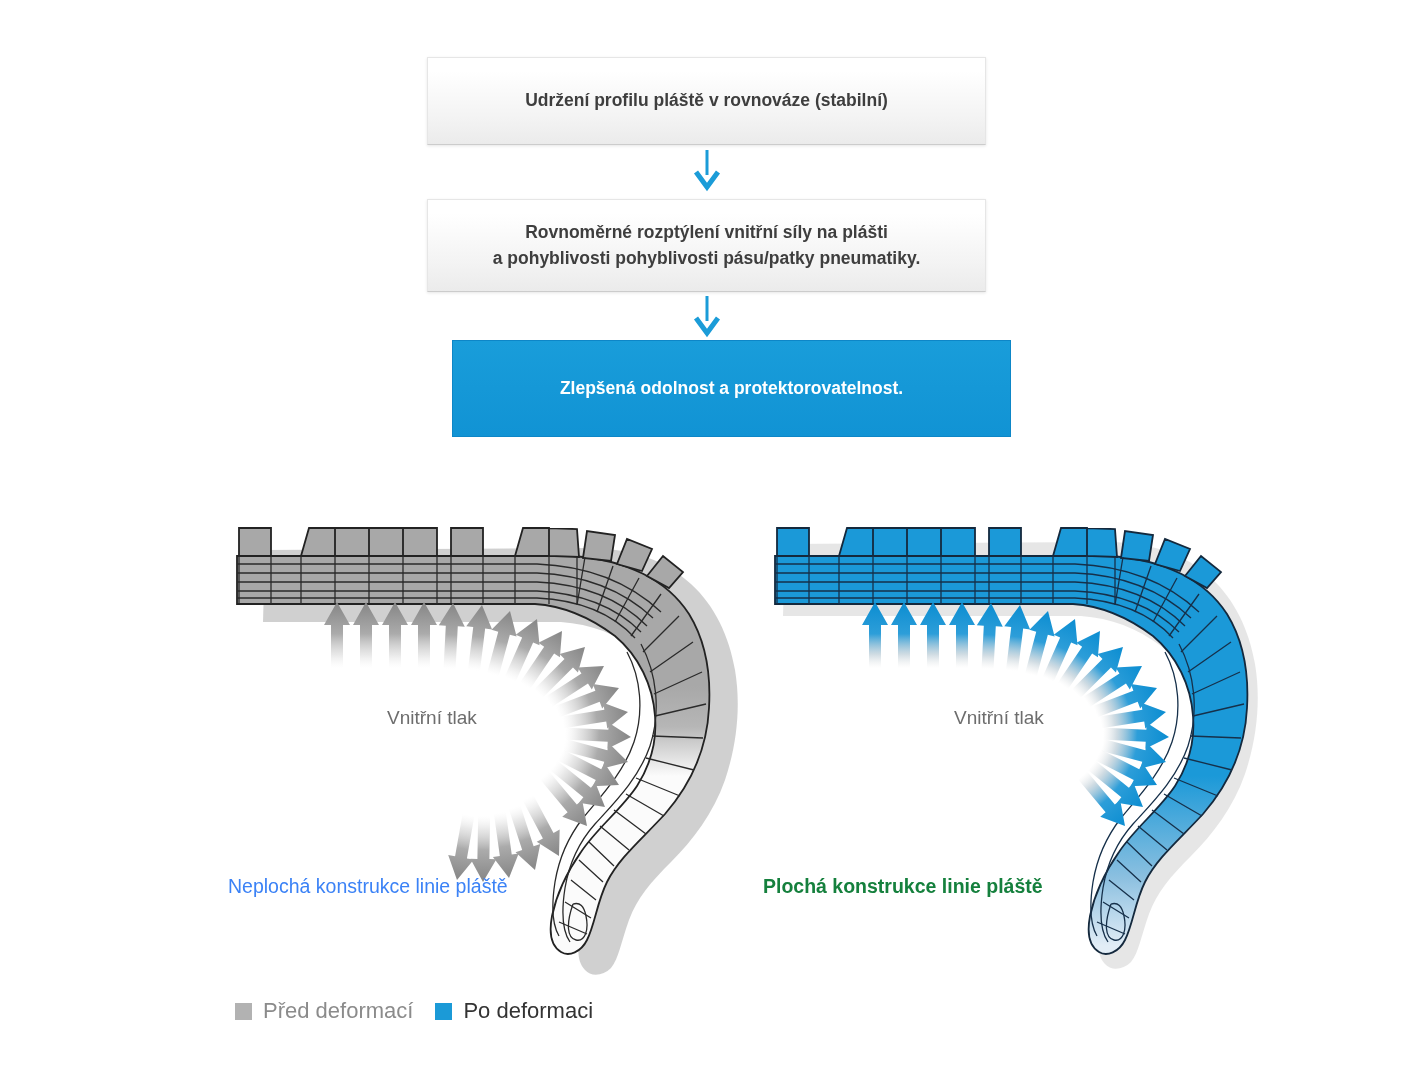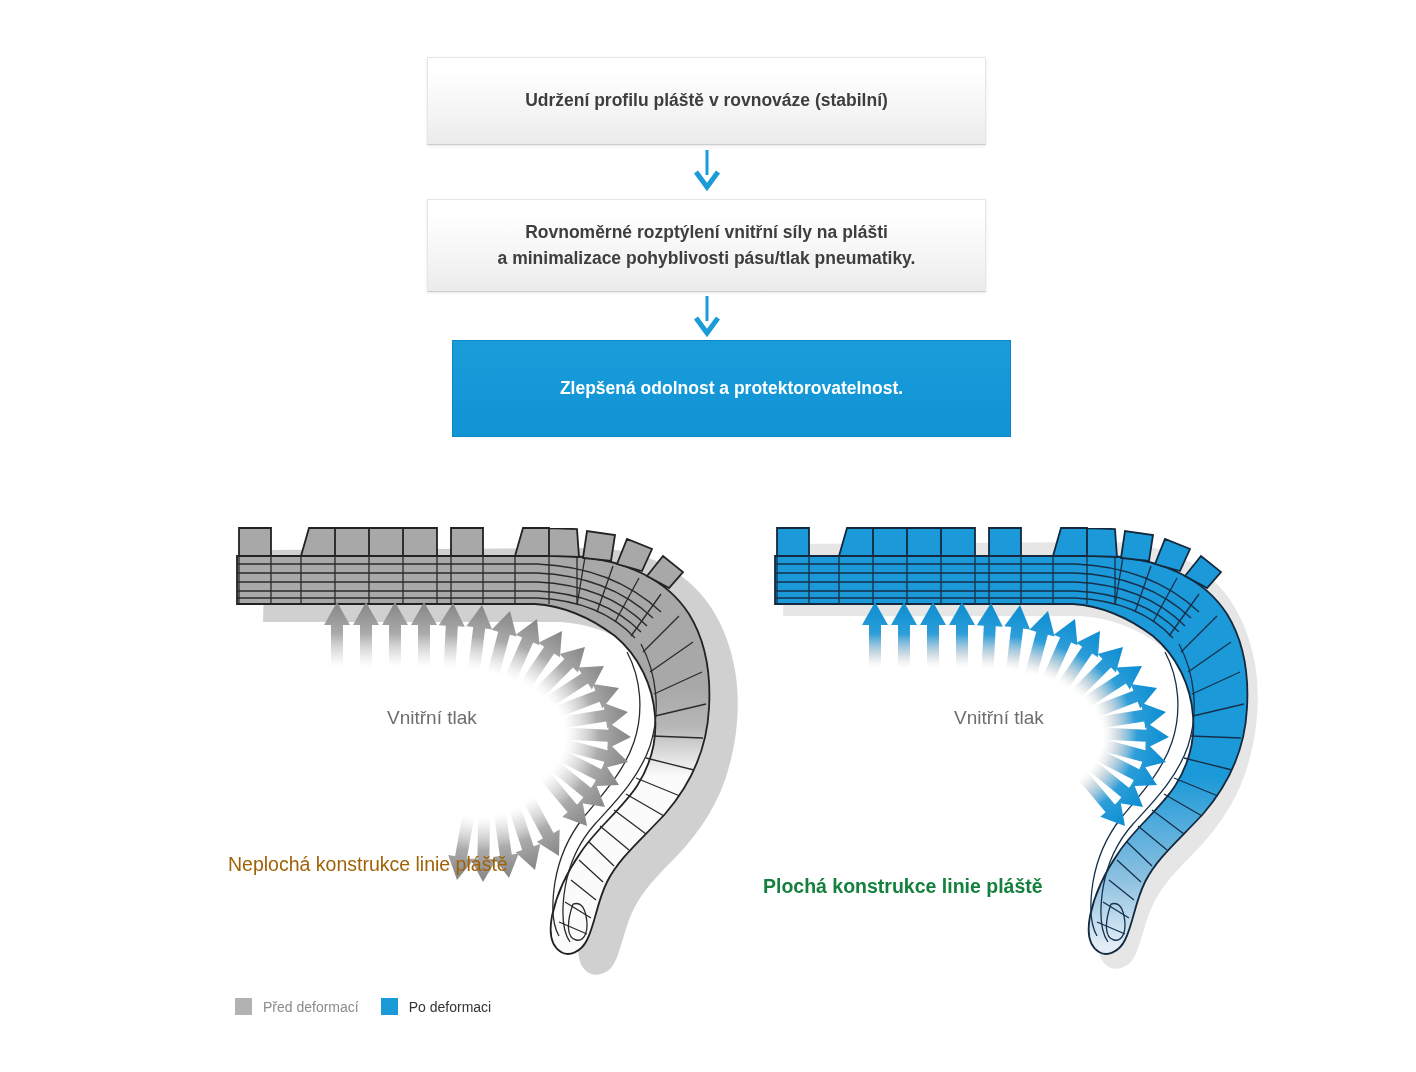--- a/index.html
+++ b/index.html
@@ -26,25 +26,25 @@
   
   .tire-svg{position:absolute;width:470px;height:440px;overflow:visible;}
   #tire-left{left:237px;top:526px;}
   #tire-right{left:775px;top:526px;}
 
   .pressure-label{position:absolute;font-size:19px;color:#6d6d6d;white-space:nowrap;margin-left:32px;}
   #pressure-label-left{left:355px;top:707px;}
   #pressure-label-right{left:922px;top:707px;}
 
   .caption{position:absolute;font-size:19.5px;white-space:nowrap;}
-  #caption-left{left:228px;top:853px;color:#a16207;}
+  #caption-left{left:228px;top:875px;color:#3b82f6;}
   #caption-right{left:763px;top:875px;color:#15803d;font-weight:bold;}
 
   
-  #legend{position:absolute;left:235px;top:998px;display:flex;align-items:center;font-size:14px;}
+  #legend{position:absolute;left:235px;top:998px;display:flex;align-items:center;font-size:22px;}
   .swatch{width:17px;height:17px;display:inline-block;margin-right:11px;}
   #swatch-before{background:#b2b2b2;}
   #swatch-after{background:#1b9ad7;margin-left:22px;}
   #legend-before-label{color:#8b8b8b;}
   #legend-after-label{color:#333333;font-weight:normal;}
 
   
   .ghost-gray{fill:#c8c8c8;opacity:.85;}
   .ghost-blue{fill:#cdcdcd;opacity:.5;}
   .bandfill-gray{fill:url(#bandGray);stroke:#222222;stroke-width:1.8;}
@@ -151,21 +151,21 @@
     <span>Udržení profilu pláště v rovnováze (stabilní)</span>
   </div>
 
   <svg class="flow-arrow" id="flow-arrow-1" viewBox="0 0 30 44">
     <path d="M15,1 V26" stroke-width="3"></path>
     <path d="M4,23 L15,38 L26,23" stroke-width="5"></path>
   </svg>
 
   <div class="flowbox" id="flow-step-2">
     <span>Rovnoměrné rozptýlení vnitřní síly na plášti</span>
-    <span>a minimalizace pohyblivosti pásu/tlak pneumatiky.</span>
+    <span>a pohyblivosti pohyblivosti pásu/patky pneumatiky.</span>
   </div>
 
   <svg class="flow-arrow" id="flow-arrow-2" viewBox="0 0 30 44">
     <path d="M15,1 V26" stroke-width="3"></path>
     <path d="M4,23 L15,38 L26,23" stroke-width="5"></path>
   </svg>
 
   <div class="flowbox" id="flow-step-3">
     <span>Zlepšená odolnost a protektorovatelnost.</span>
   </div>

